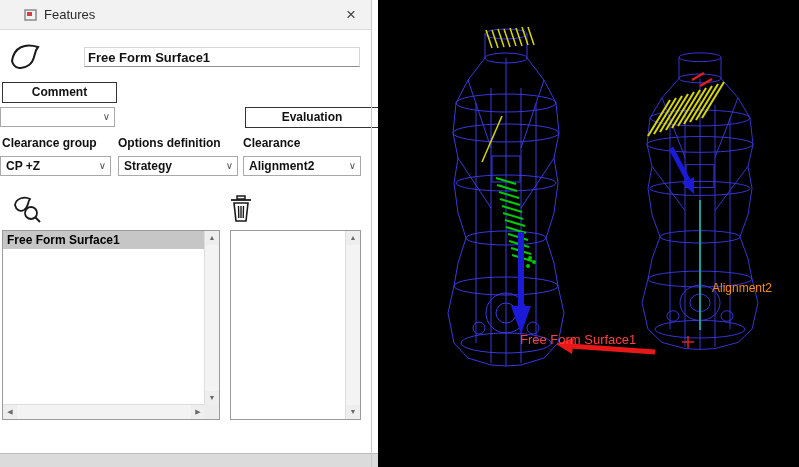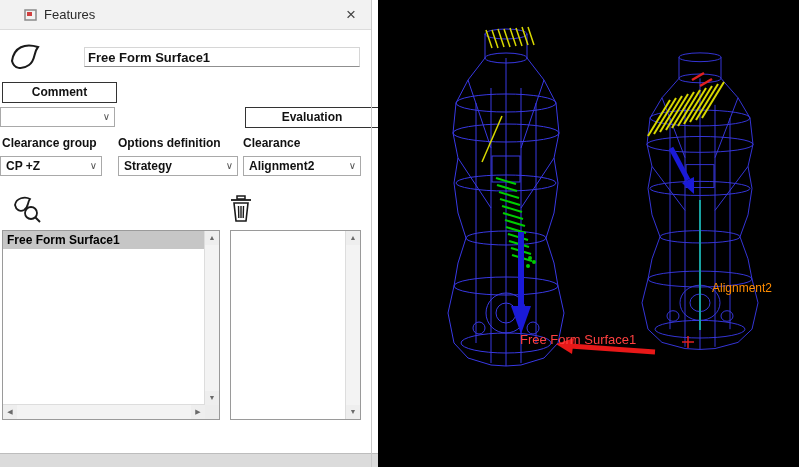--- a/index.html
+++ b/index.html
@@ -28,21 +28,21 @@
   .btn-comment{left:2px;top:82px;width:115px;}
   .btn-strategy{left:245px;top:82px;width:116px;}
   .btn-evaluation{left:245px;top:107px;width:134px;}
 
   .combo{position:absolute;height:20px;background:#fff;border:1px solid #a9a9a9;
          font-size:12px;font-weight:bold;color:#111;line-height:18px;padding-left:5px;
          box-sizing:border-box;cursor:default;}
   .combo .chev{position:absolute;right:4px;top:0;font-size:10px;font-weight:normal;
                color:#555;line-height:18px;}
   .combo-comment{left:0;top:107px;width:115px;}
-  .combo-cg{left:0;top:156px;width:102px;}
+  .combo-cg{left:0;top:156px;width:111px;}
   .combo-nd{left:118px;top:156px;width:120px;}
   .combo-al{left:243px;top:156px;width:118px;}
 
   .field-label{position:absolute;top:136px;font-size:12px;font-weight:bold;color:#111;}
   .lbl-cg{left:2px;} .lbl-nd{left:118px;} .lbl-al{left:243px;}
 
   .tool-icon{position:absolute;cursor:default;}
   .icon-recall{left:12px;top:194px;}
   .icon-trash{left:228px;top:194px;}
 

